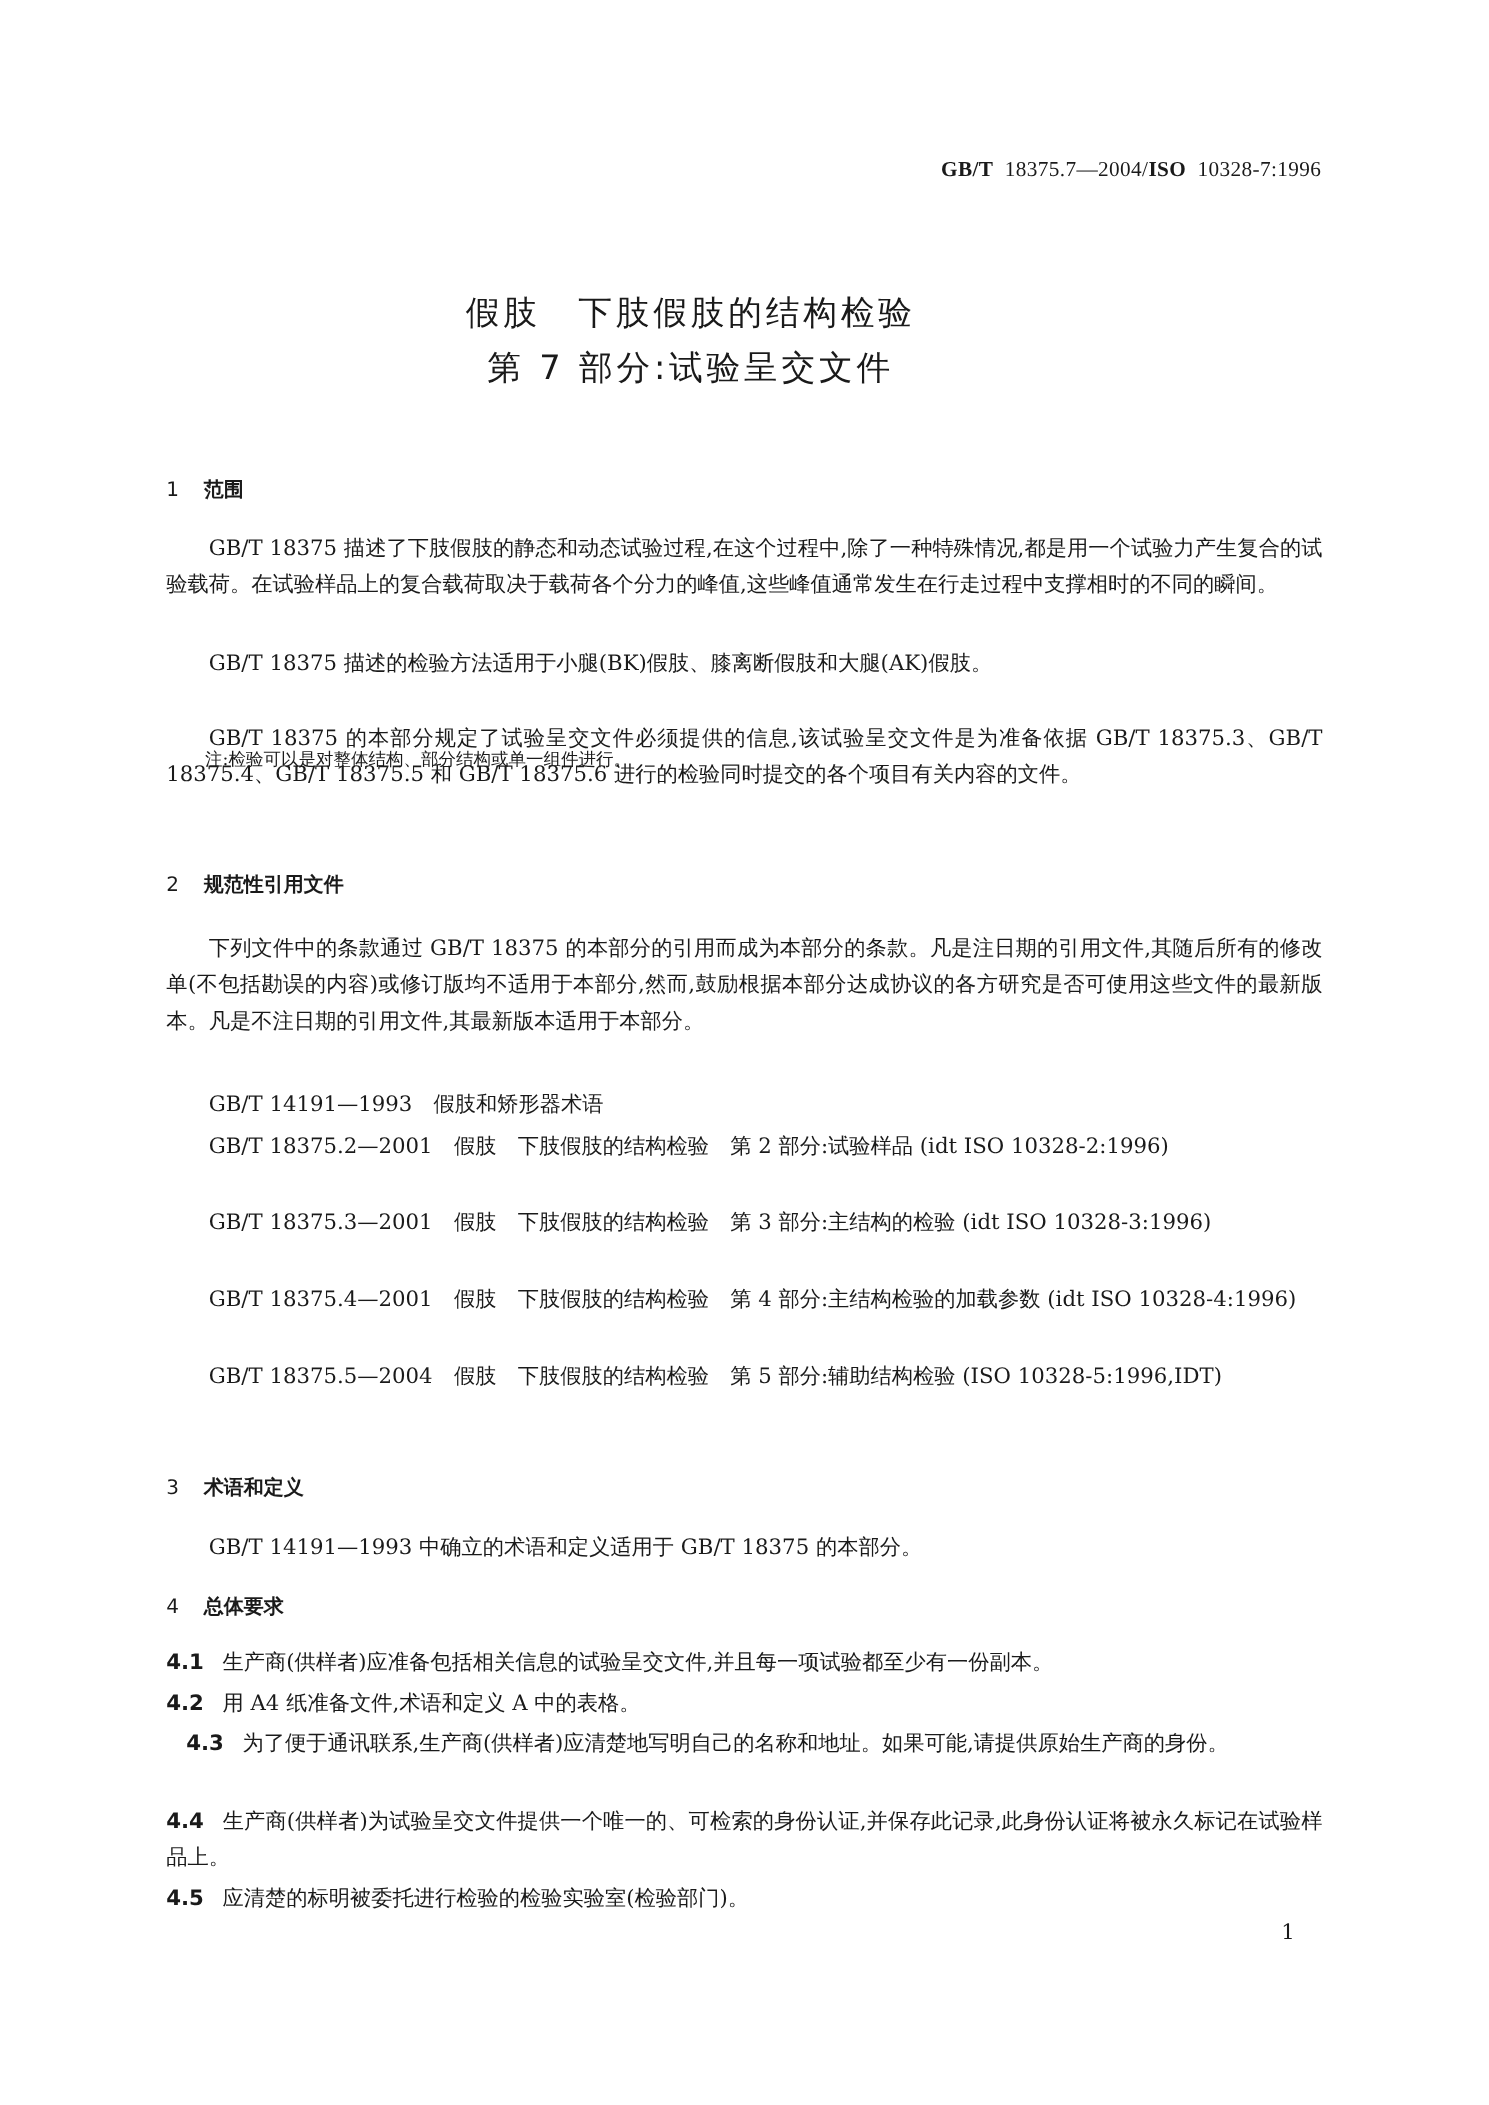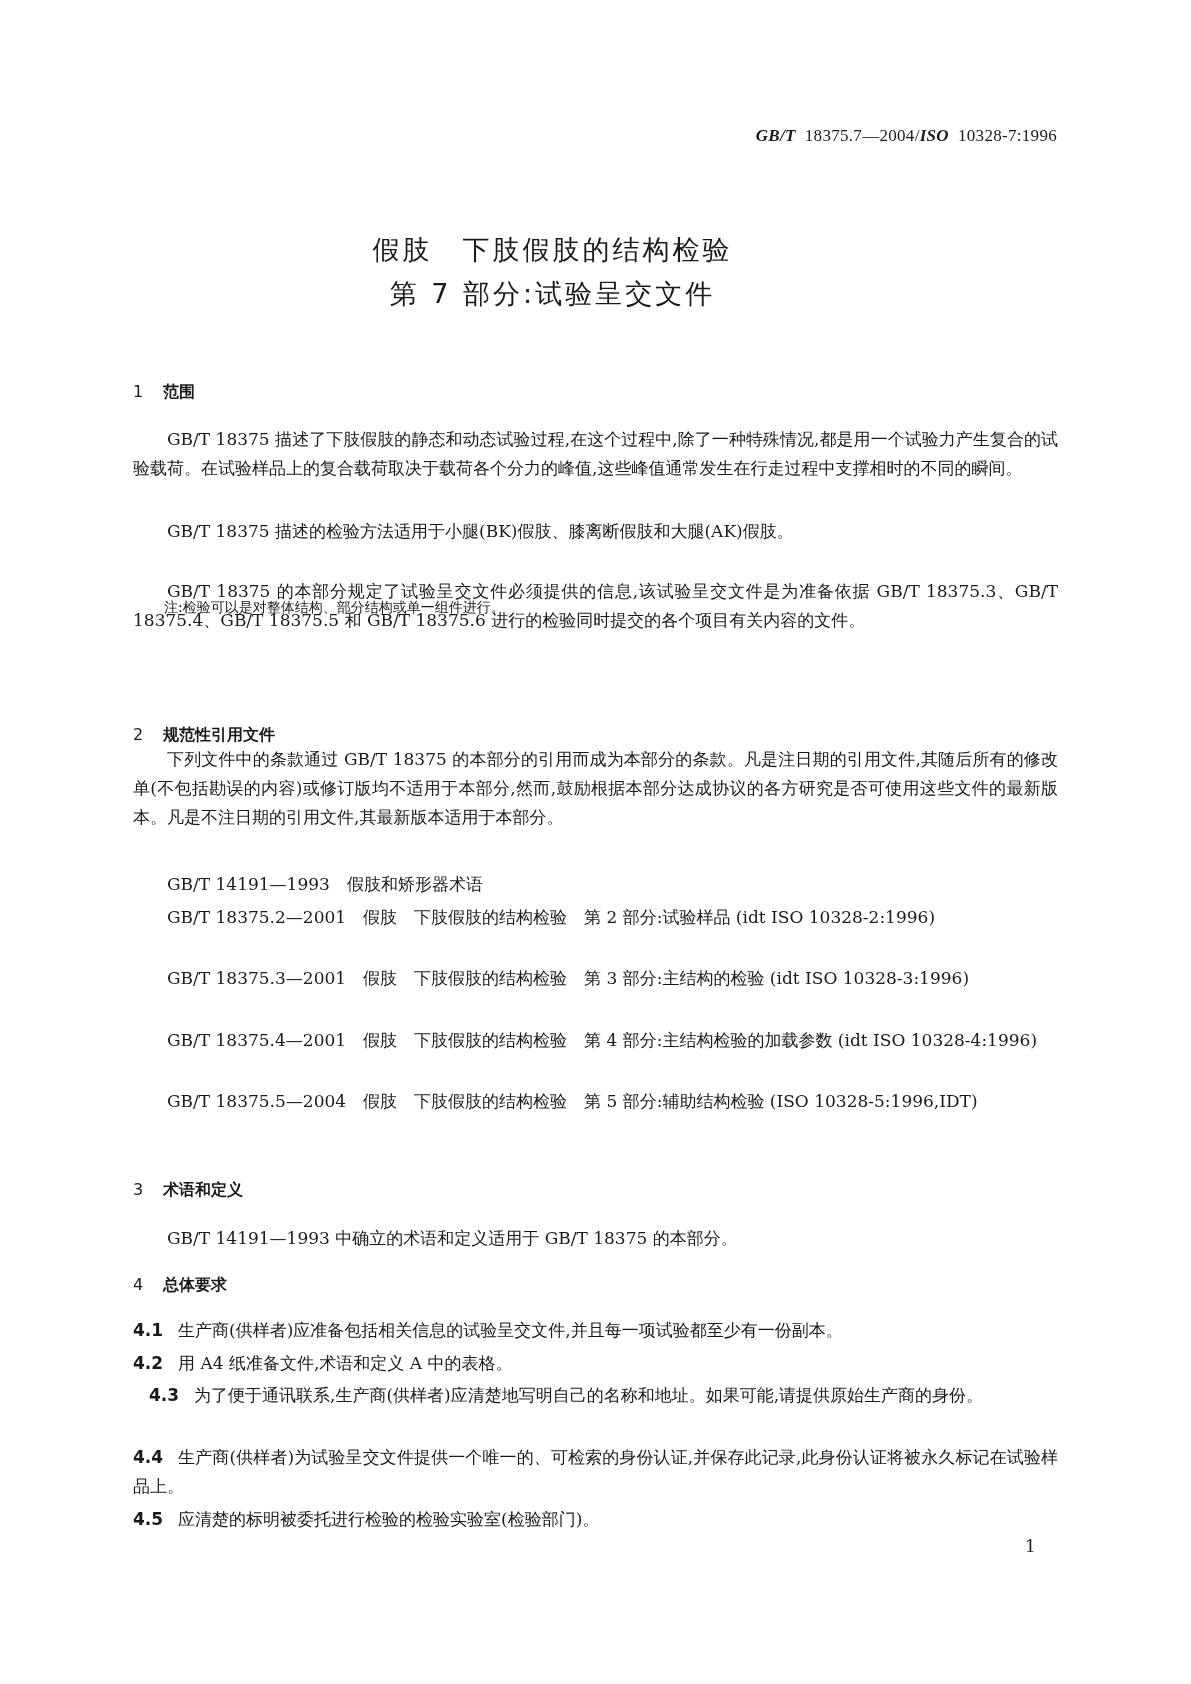--- a/index.html
+++ b/index.html
@@ -5,21 +5,21 @@
   html, body { margin: 0; padding: 0; background: #ffffff; }
   body {
     width: 1191px; height: 1684px; position: relative; overflow: hidden;
     font-family: "DejaVu Serif", "Liberation Serif", serif;
     color: #1a1a1a;
   }
   .header-code {
     position: absolute; top: 126px; right: 134px;
     font-family: "Liberation Serif", serif; font-size: 17px; letter-spacing: 0.3px;
   }
-  .header-code b { font-weight: bold; font-style: italic; }
+  .header-code b { font-weight: bold; }
   .title {
     position: absolute; left: 0; width: 1105px; text-align: center;
     font-family: "DejaVu Sans", sans-serif; font-size: 27px; letter-spacing: 3px; font-weight: normal;
   }
   .t1 { top: 232px; }
   .t2 { top: 276px; }
   .heading {
     position: absolute; left: 133px;
     font-family: "DejaVu Sans", sans-serif; font-size: 16px; font-weight: bold;
   }
@@ -51,21 +51,21 @@
 <div class="title t2">第 7 部分:试验呈交文件</div>
 
 <div class="heading" style="top:382px;">
   <span class="num">1</span><span>范围</span>
 </div>
 <div class="para indent" style="top:425px;">GB/T 18375 描述了下肢假肢的静态和动态试验过程,在这个过程中,除了一种特殊情况,都是用一个试验力产生复合的试验载荷。在试验样品上的复合载荷取决于载荷各个分力的峰值,这些峰值通常发生在行走过程中支撑相时的不同的瞬间。</div>
 <div class="para indent" style="top:517px;">GB/T 18375 描述的检验方法适用于小腿(BK)假肢、膝离断假肢和大腿(AK)假肢。</div>
 <div class="note" style="top:556px;margin-top:43px;">注:检验可以是对整体结构、部分结构或单一组件进行。</div>
 <div class="para indent" style="top:577px;">GB/T 18375 的本部分规定了试验呈交文件必须提供的信息,该试验呈交文件是为准备依据 GB/T 18375.3、GB/T 18375.4、GB/T 18375.5 和 GB/T 18375.6 进行的检验同时提交的各个项目有关内容的文件。</div>
 
-<div class="heading" style="top:725px;">
+<div class="heading" style="top:698px;">
   <span class="num">2</span><span>规范性引用文件</span>
 </div>
 <div class="para indent" style="top:745px;">下列文件中的条款通过 GB/T 18375 的本部分的引用而成为本部分的条款。凡是注日期的引用文件,其随后所有的修改单(不包括勘误的内容)或修订版均不适用于本部分,然而,鼓励根据本部分达成协议的各方研究是否可使用这些文件的最新版本。凡是不注日期的引用文件,其最新版本适用于本部分。</div>
 <div class="ref" style="top:870px;">GB/T 14191—1993　假肢和矫形器术语</div>
 <div class="ref" style="top:903px;">GB/T 18375.2—2001　假肢　下肢假肢的结构检验　第 2 部分:试验样品 (idt ISO 10328-2:1996)</div>
 <div class="ref" style="top:964px;">GB/T 18375.3—2001　假肢　下肢假肢的结构检验　第 3 部分:主结构的检验 (idt ISO 10328-3:1996)</div>
 <div class="ref" style="top:1026px;">GB/T 18375.4—2001　假肢　下肢假肢的结构检验　第 4 部分:主结构检验的加载参数 (idt ISO 10328-4:1996)</div>
 <div class="ref" style="top:1087px;">GB/T 18375.5—2004　假肢　下肢假肢的结构检验　第 5 部分:辅助结构检验 (ISO 10328-5:1996,IDT)</div>
 
 <div class="heading" style="top:1180px;">

